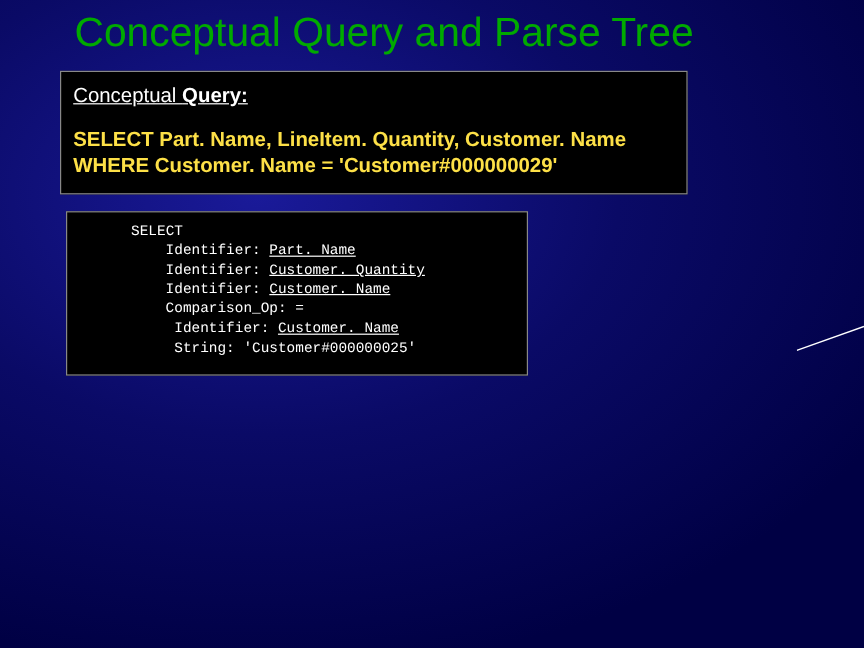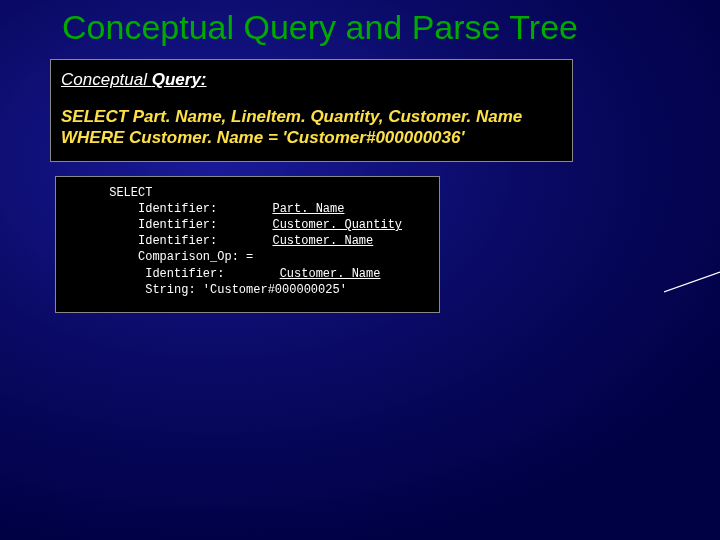--- a/index.html
+++ b/index.html
@@ -29,21 +29,20 @@
     line-height: 1.15;
     width: 640px;
     padding-bottom: 6px;
   }
   .box1 {
     margin: 6px 50px 0 50px;
     border: 1px solid #888;
     background: #000;
     padding: 10px 10px 12px 10px;
     box-sizing: border-box;
-    font-style: italic;
   }
   .box1 .heading {
     color: #fff;
     font-size: 17px;
     margin-bottom: 16px;
   }
   .box1 .heading .u { text-decoration: underline; }
   .box1 .heading .bold { font-weight: bold; }
   .box1 .qline {
     color: #fde047;
@@ -65,21 +64,21 @@
     text-decoration: underline;
     margin-bottom: 6px;
   }
   .tree {
     color: #fff;
     font-size: 12px;
     line-height: 1.35;
     font-family: Liberation Mono, monospace;
   }
   .tree .row { white-space: pre; }
-  .tree .u { text-decoration: underline; margin-left: 48px; }
+  .tree .u { text-decoration: underline; }
   .decoline {
     position: absolute;
     right: 0;
     top: 270px;
     width: 56px;
     height: 30px;
     pointer-events: none;
   }
 </style>
 </head>
@@ -87,21 +86,21 @@
 
 <div class="slide">
 
   <div class="title">Conceptual Query and Parse Tree</div>
 
   <div class="box1">
     <div class="heading">
       <span class="u">Conceptual </span><span class="u bold">Query:</span>
     </div>
     <div class="qline">SELECT Part. Name, LineItem. Quantity, Customer. Name</div>
-    <div class="qline">WHERE Customer. Name = 'Customer#000000036'</div>
+    <div class="qline">WHERE Customer. Name = 'Customer#000000029'</div>
   </div>
 
   <div class="box2">
     <div class="tree">
       <div class="row">      <span>SELECT</span></div>
       <div class="row">          <span>Identifier: </span><span class="u">Part. Name</span></div>
       <div class="row">          <span>Identifier: </span><span class="u">Customer. Quantity</span></div>
       <div class="row">          <span>Identifier: </span><span class="u">Customer. Name</span></div>
       <div class="row">          <span>Comparison_Op: =</span></div>
       <div class="row">           <span>Identifier: </span><span class="u">Customer. Name</span></div>

